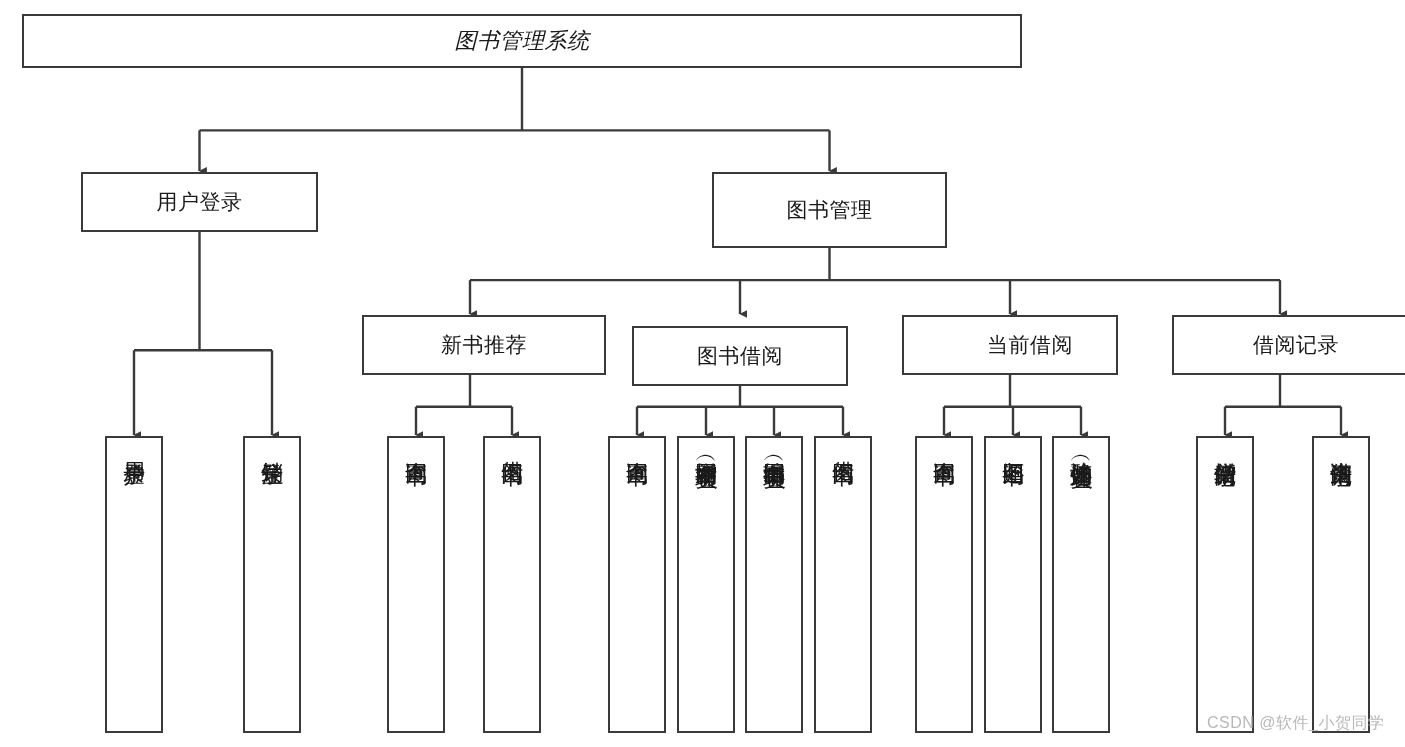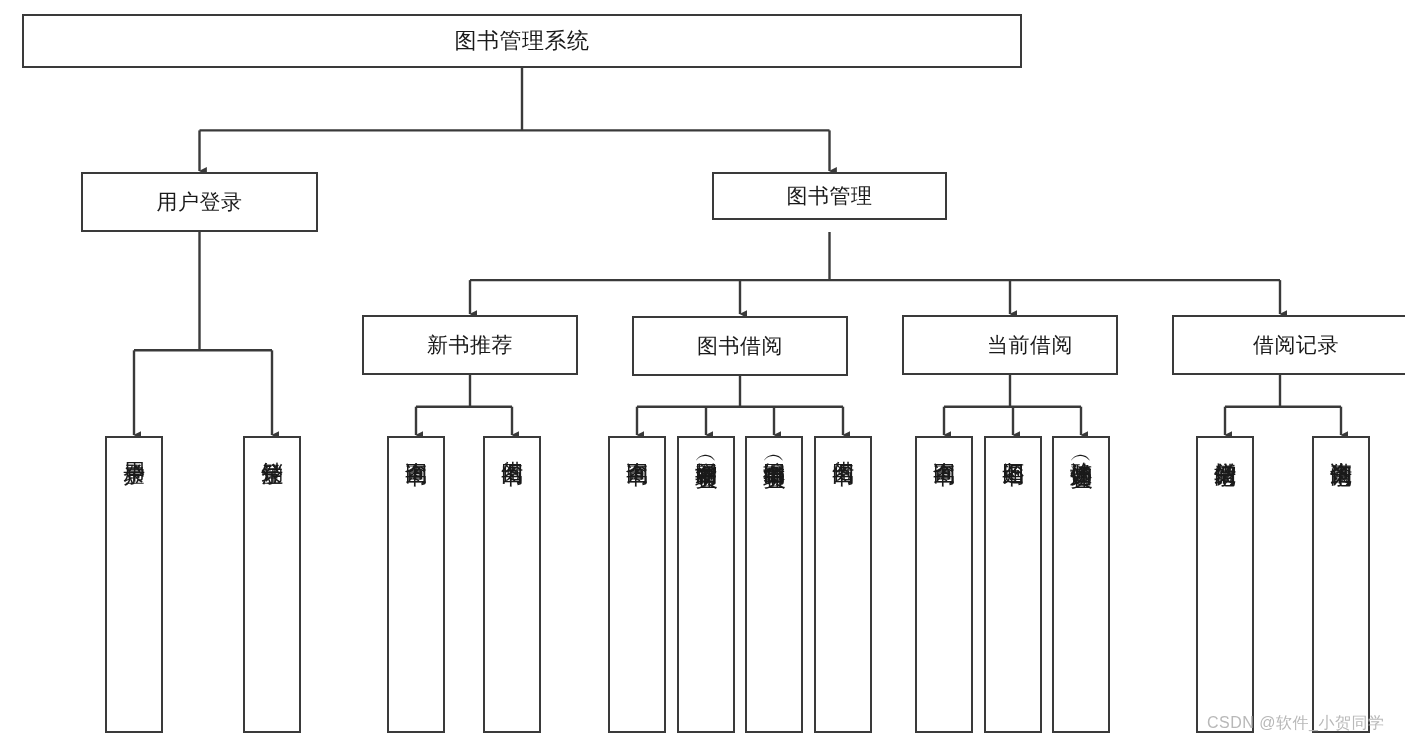--- a/index.html
+++ b/index.html
@@ -113,33 +113,33 @@
         <line x1="1013" y1="406.72" x2="1013" y2="435" marker-end="url(#arrowhead)"></line>
         <line x1="1081" y1="406.72" x2="1081" y2="435" marker-end="url(#arrowhead)"></line>
         <line x1="1280" y1="375" x2="1280" y2="406.72"></line>
         <line x1="1225" y1="406.72" x2="1341" y2="406.72"></line>
         <line x1="1225" y1="406.72" x2="1225" y2="435" marker-end="url(#arrowhead)"></line>
         <line x1="1341" y1="406.72" x2="1341" y2="435" marker-end="url(#arrowhead)"></line>
       </g>
   </svg>
 
   <div id="node-layer">
-      <div class="node-box horizontal root" style="left: 22px; top: 14px; width: 1000px; height: 54px;">
+      <div class="node-box horizontal root" style="left: 22px; top: 14px; width: 1000px; height: 54px; font-style: italic;">
         <span class="node-label">图书管理系统</span>
       </div>
       <div class="node-box horizontal" style="left: 81px; top: 172px; width: 237px; height: 60px;">
         <span class="node-label">用户登录</span>
       </div>
-      <div class="node-box horizontal" style="left: 712px; top: 172px; width: 235px; height: 48px;">
+      <div class="node-box horizontal" style="left: 712px; top: 172px; width: 235px; height: 76px;">
         <span class="node-label">图书管理</span>
       </div>
-      <div class="node-box horizontal" style="left: 362px; top: 315px; width: 216px; height: 60px;">
+      <div class="node-box horizontal" style="left: 362px; top: 315px; width: 244px; height: 60px;">
         <span class="node-label">新书推荐</span>
       </div>
-      <div class="node-box horizontal" style="left: 632px; top: 316px; width: 216px; height: 60px;">
+      <div class="node-box horizontal" style="left: 632px; top: 326px; width: 216px; height: 60px;">
         <span class="node-label">图书借阅</span>
       </div>
       <div class="node-box horizontal" style="left: 902px; top: 315px; width: 216px; height: 60px; padding-left: 40px;">
         <span class="node-label">当前借阅</span>
       </div>
       <div class="node-box horizontal" style="left: 1172px; top: 315px; width: 248px; height: 60px;">
         <span class="node-label">借阅记录</span>
       </div>
       <div class="node-box vertical" style="left: 105px; top: 436px; width: 58px; height: 297px;">
         <span class="node-label">用户登录</span>

